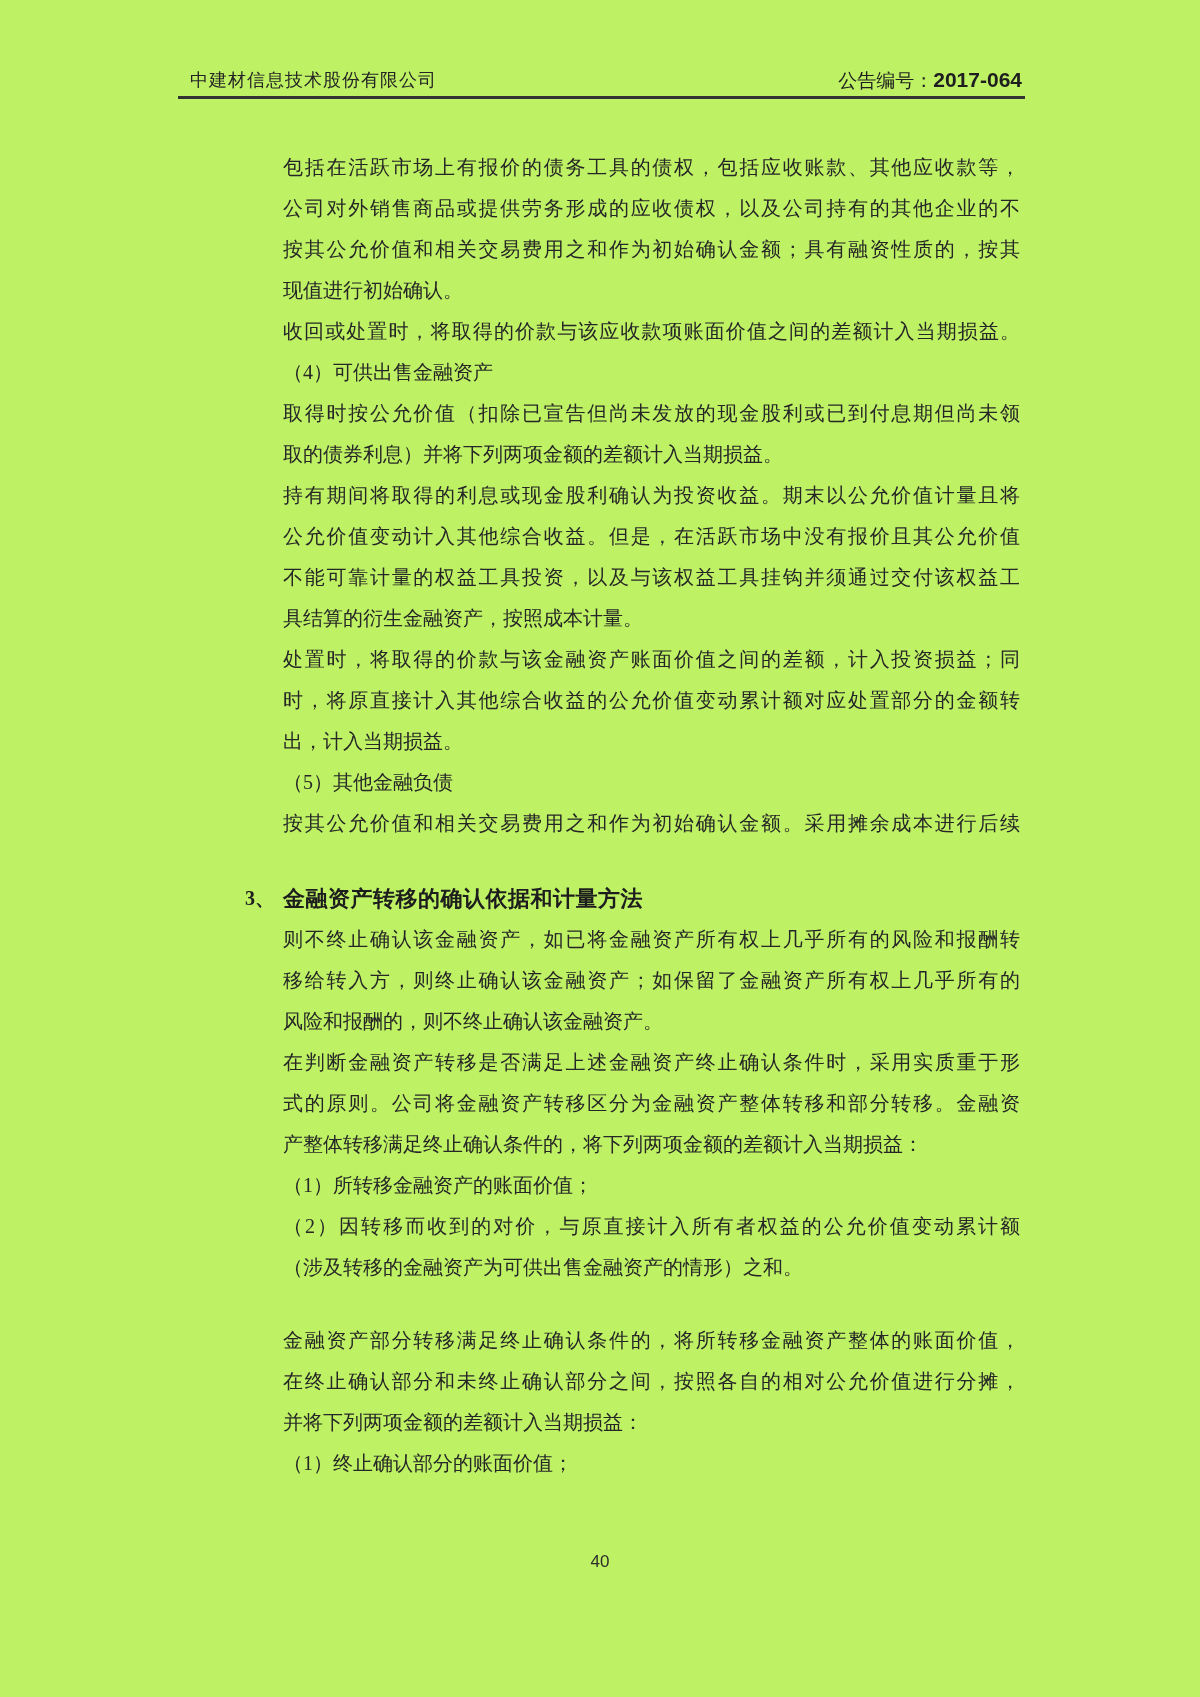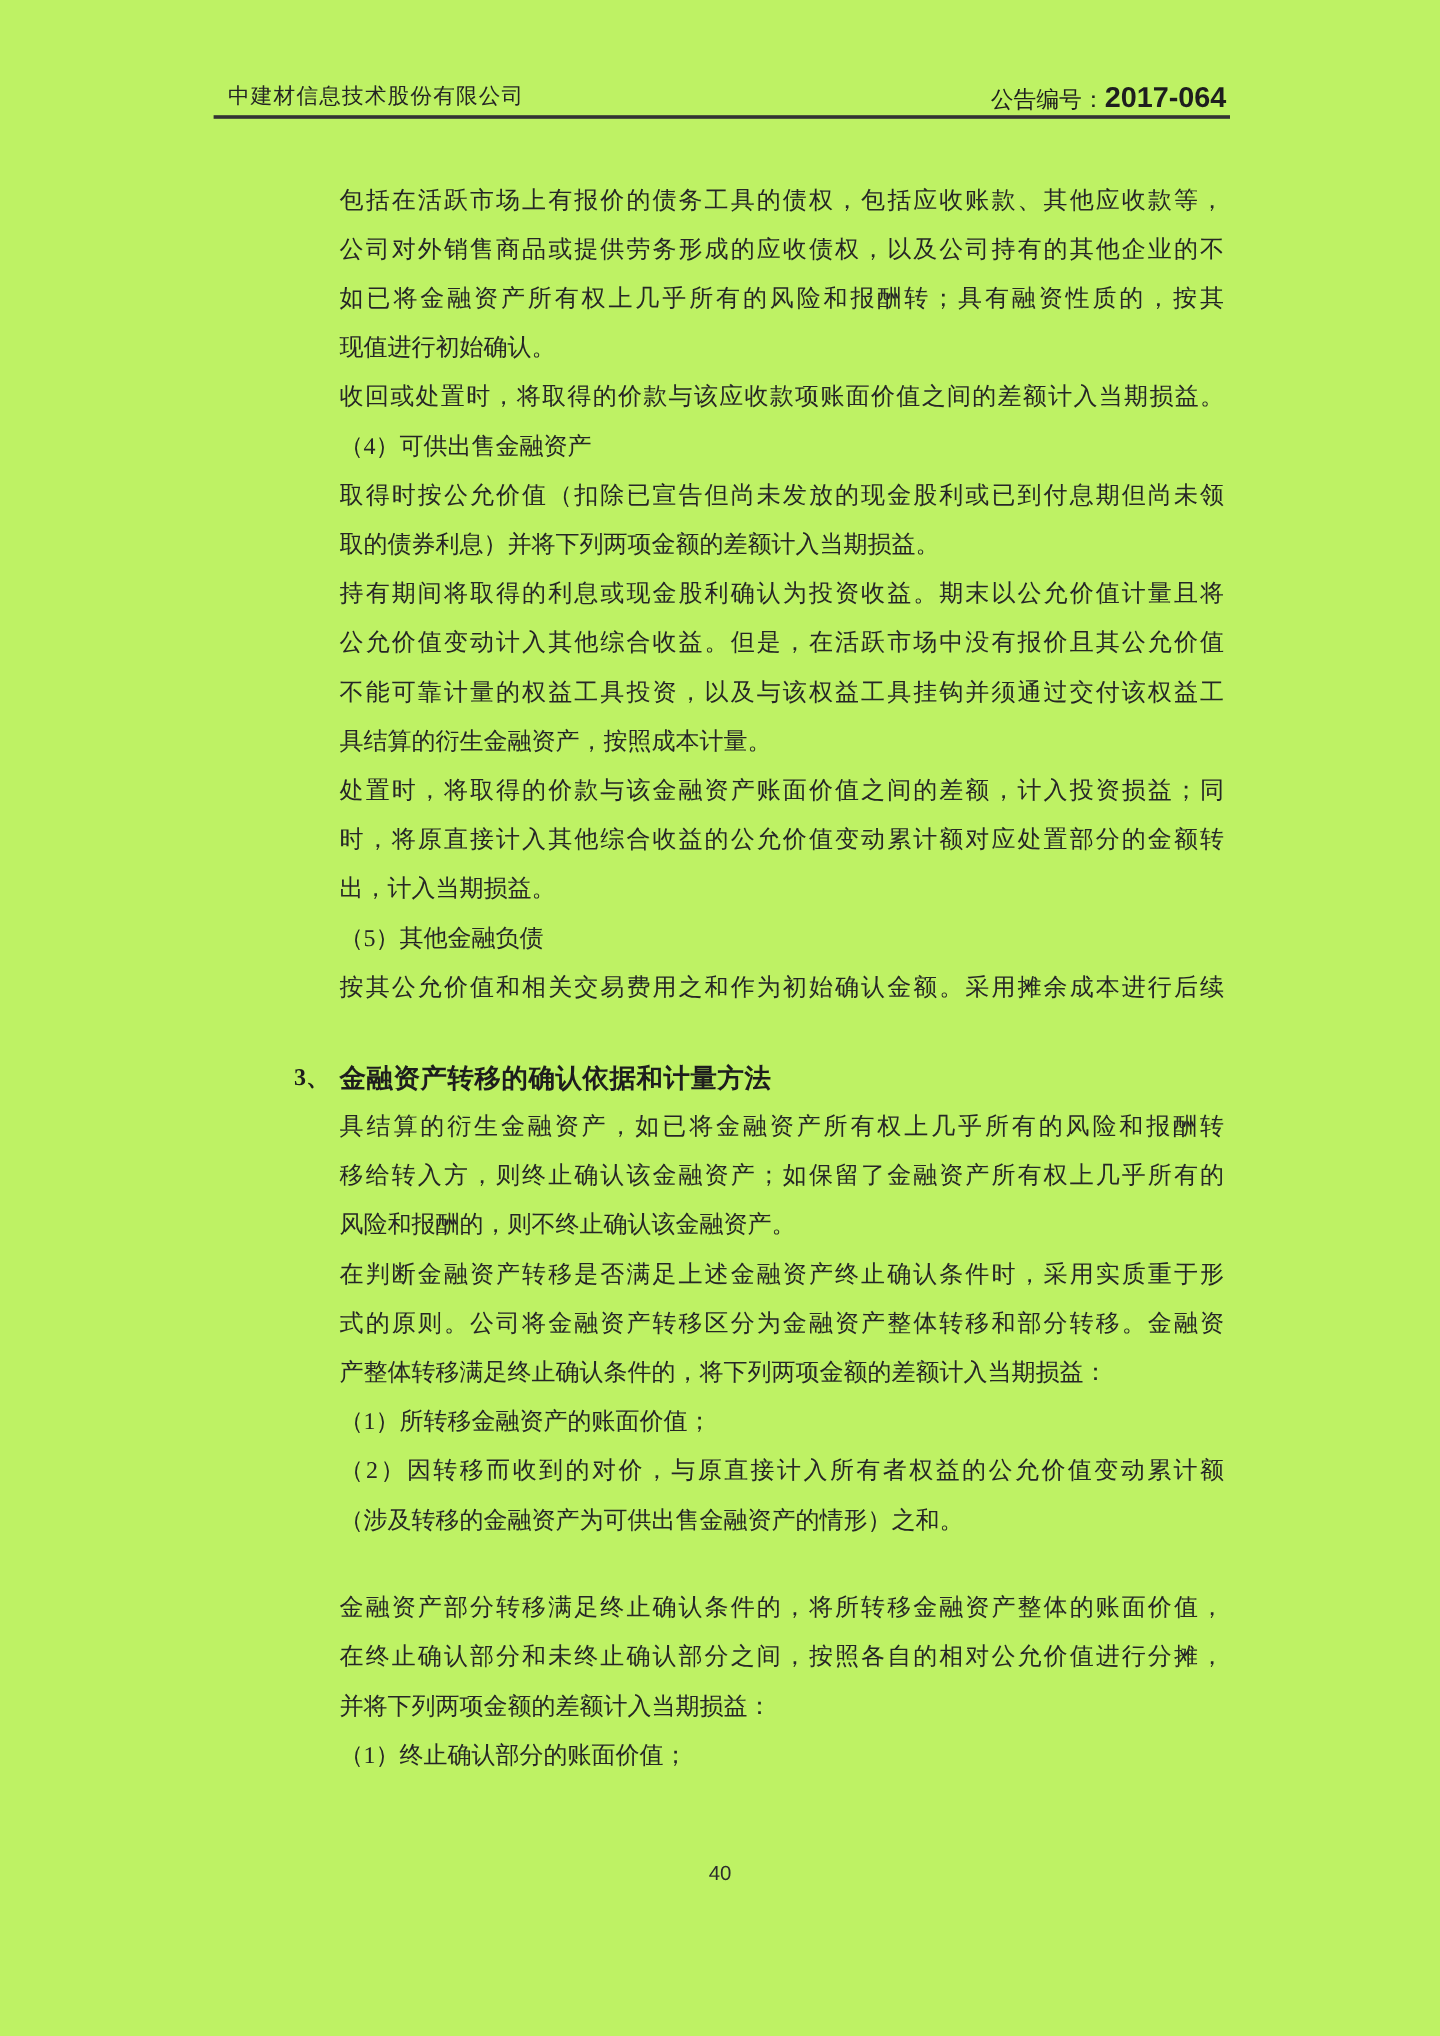--- a/index.html
+++ b/index.html
@@ -19,21 +19,21 @@
     position: absolute; left: 190px; top: 68px;
     font-size: 18px; letter-spacing: 1px; color: #242424;
     white-space: nowrap;
   }
   .notice {
     position: absolute; right: 178px; top: 68px;
     font-size: 19px; white-space: nowrap; color: #1e1e1e;
   }
   .notice .num {
     font-family: "Liberation Sans", "DejaVu Sans", sans-serif;
-    font-weight: bold; font-size: 24px;
+    font-weight: bold; font-size: 21px;
   }
   .header-rule {
     position: absolute; left: 178px; top: 96px; width: 847px; height: 3px;
     background: #333333;
   }
 
   
   .body-col {
     position: absolute; left: 283px; top: 147px; width: 737px;
     font-size: 20px; color: #262626;
@@ -83,21 +83,21 @@
     </div>
     <div class="header-rule"></div>
   </div>
 
   <div class="body-col">
 
     <div>
 
     <div class="line justify">包括在活跃市场上有报价的债务工具的债权，包括应收账款、其他应收款等，</div>
         <div class="line justify">公司对外销售商品或提供劳务形成的应收债权，以及公司持有的其他企业的不</div>
-        <div class="line justify">如已将金融资产所有权上几乎所有的风险和报酬转；具有融资性质的，按其</div>
+        <div class="line justify">按其公允价值和相关交易费用之和作为初始确认金额；具有融资性质的，按其</div>
         <div class="line">现值进行初始确认。</div>
         <div class="line justify">收回或处置时，将取得的价款与该应收款项账面价值之间的差额计入当期损益。</div>
         <div class="line">（4）可供出售金融资产</div>
         <div class="line justify">取得时按公允价值（扣除已宣告但尚未发放的现金股利或已到付息期但尚未领</div>
         <div class="line">取的债券利息）并将下列两项金额的差额计入当期损益。</div>
         <div class="line justify">持有期间将取得的利息或现金股利确认为投资收益。期末以公允价值计量且将</div>
         <div class="line justify">公允价值变动计入其他综合收益。但是，在活跃市场中没有报价且其公允价值</div>
         <div class="line justify">不能可靠计量的权益工具投资，以及与该权益工具挂钩并须通过交付该权益工</div>
         <div class="line">具结算的衍生金融资产，按照成本计量。</div>
         <div class="line justify">处置时，将取得的价款与该金融资产账面价值之间的差额，计入投资损益；同</div>
@@ -109,21 +109,21 @@
 
     <div class="spacer-a"></div>
 
     <div class="section-heading">
       <span class="sec-num">3、</span>
       <span class="sec-title">金融资产转移的确认依据和计量方法</span>
     </div>
 
     <div>
 
-    <div class="line justify">具结算的衍生金融资产，如已将金融资产所有权上几乎所有的风险和报酬转</div>
+    <div class="line justify">则不终止确认该金融资产，如已将金融资产所有权上几乎所有的风险和报酬转</div>
         <div class="line justify">移给转入方，则终止确认该金融资产；如保留了金融资产所有权上几乎所有的</div>
         <div class="line">风险和报酬的，则不终止确认该金融资产。</div>
         <div class="line justify">在判断金融资产转移是否满足上述金融资产终止确认条件时，采用实质重于形</div>
         <div class="line justify">式的原则。公司将金融资产转移区分为金融资产整体转移和部分转移。金融资</div>
         <div class="line">产整体转移满足终止确认条件的，将下列两项金额的差额计入当期损益：</div>
         <div class="line">（1）所转移金融资产的账面价值；</div>
         <div class="line justify">（2）因转移而收到的对价，与原直接计入所有者权益的公允价值变动累计额</div>
         <div class="line">（涉及转移的金融资产为可供出售金融资产的情形）之和。</div>
       </div>
 

